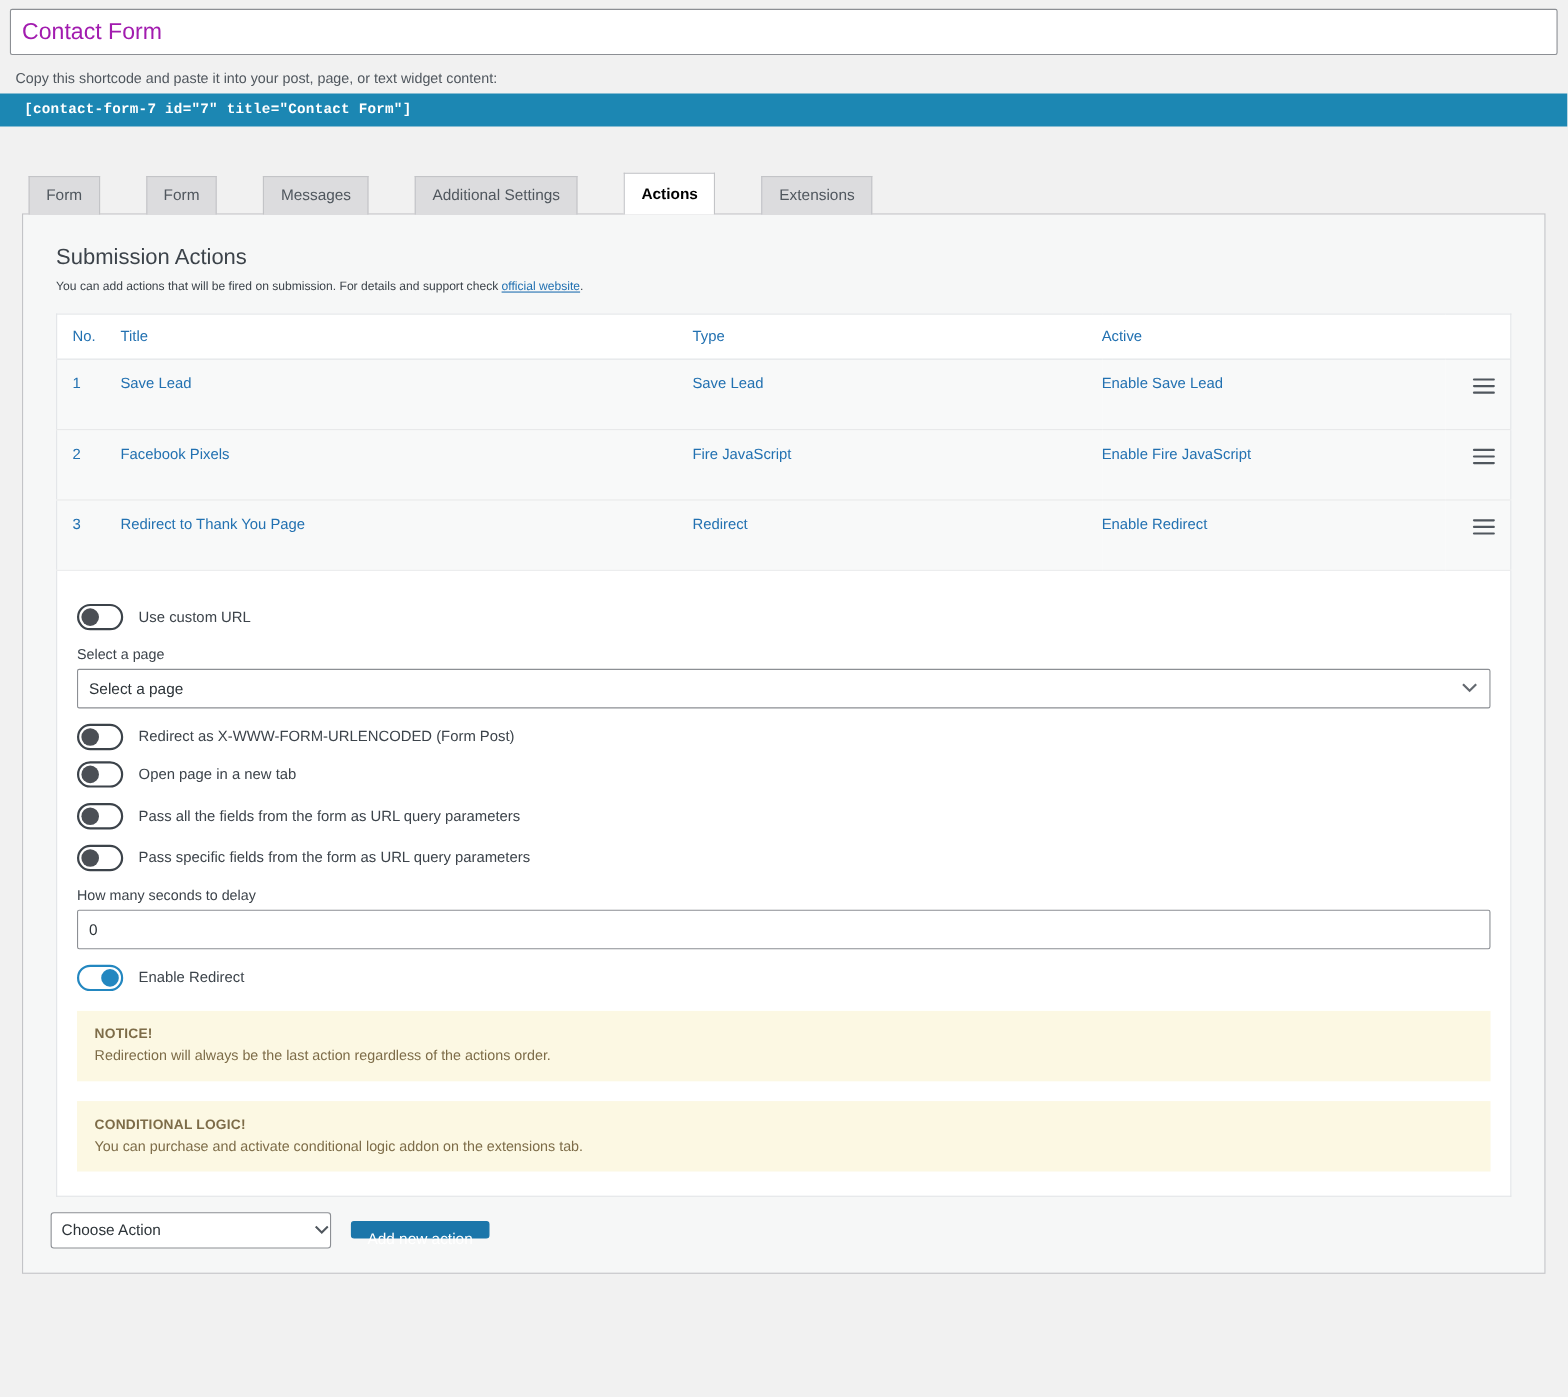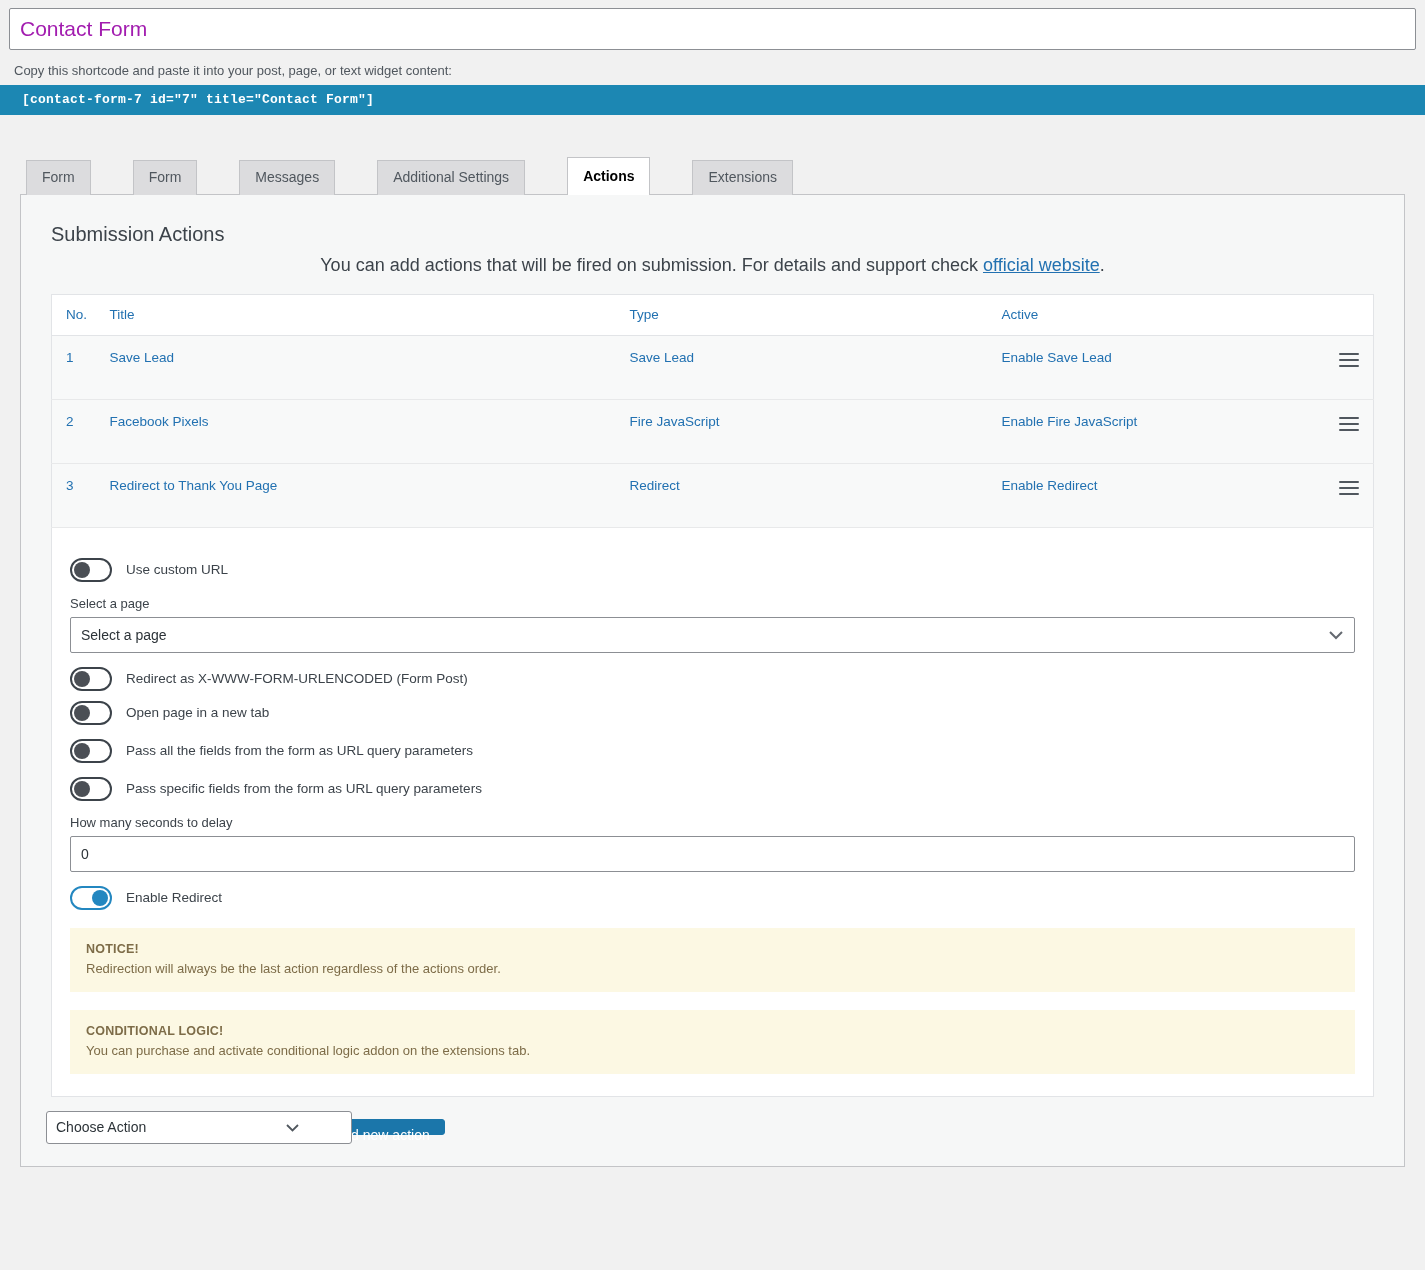--- a/index.html
+++ b/index.html
@@ -86,24 +86,23 @@
 
   h2.section-title {
     font-size: 20px;
     font-weight: normal;
     color: #3c434a;
     margin: 0 0 8px 0;
     padding: 0;
     line-height: 1.3;
   }
   .section-desc {
-    font-size: 18px;
+    font-size: 11px;
     color: #3c434a;
     margin: 0 0 18px 0;
-    text-align: center;
   }
   .section-desc a {
     color: #2271b1;
     text-decoration: underline;
   }
 
   
   table.actions-table {
     width: 100%;
     border-collapse: collapse;
@@ -238,21 +237,21 @@
   .notice-text { color: #7d6c48; font-size: 13px; }
 
   
   .bottom-bar {
     display: flex;
     align-items: center;
     padding: 14px 0 0 13px;
   }
   .choose-wrap { position: relative; width: 263px; }
   .choose-select {
-    width: 306px; height: 33px;
+    width: 255px; height: 33px;
     border: 1px solid #8c8f94;
     border-radius: 3px;
     background: #fff;
     font-size: 14px;
     font-family: "Liberation Sans", sans-serif;
     color: #2c3338;
     padding: 0 28px 0 9px;
     line-height: 31px;
     appearance: none;
     outline: none;

